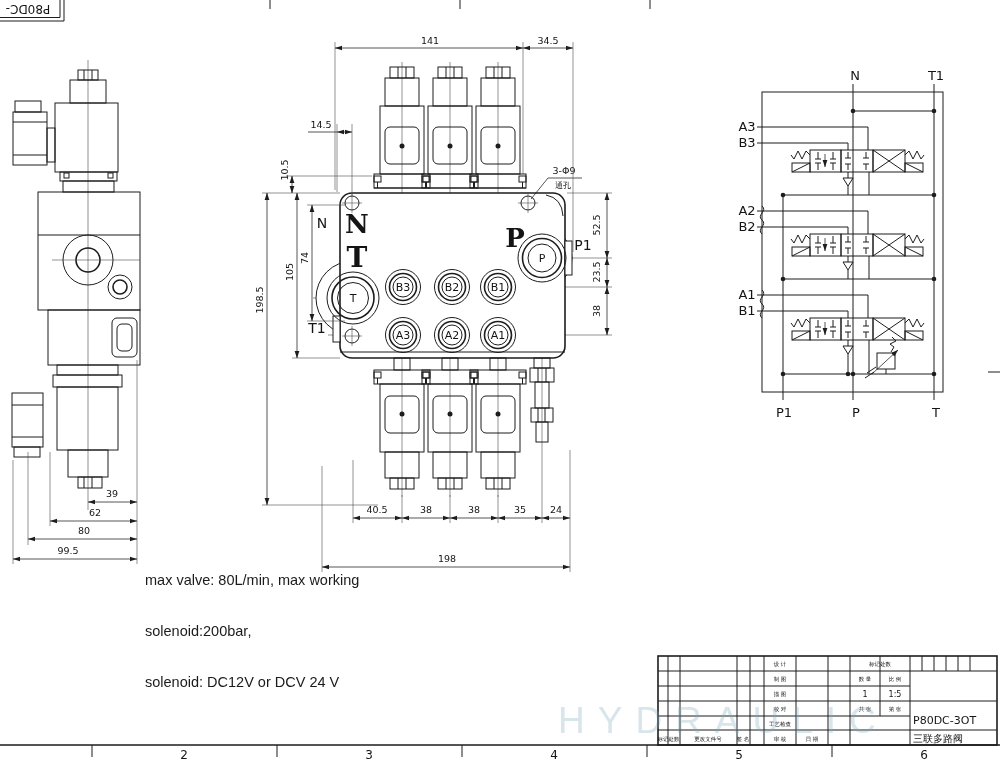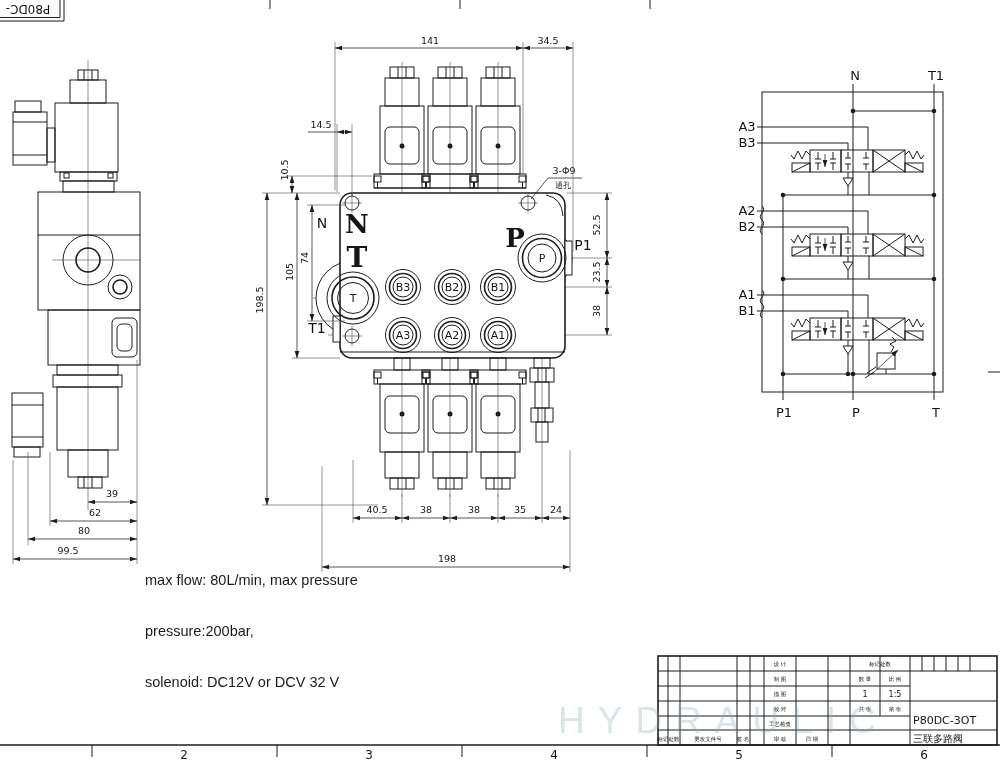--- a/index.html
+++ b/index.html
@@ -472,23 +472,23 @@
     <text class="tiny" x="865" y="711">共 张</text>
     <text class="tiny" x="895" y="711">第 张</text>
     <text class="tb" x="913" y="724">P80DC-3OT</text>
     <text class="tbn" x="913" y="742">三联多路阀</text>
   </g>
 </svg>
 
 <div id="watermark">HYDRAULIC</div>
 
 <div id="notes">
-  <div>max flow: 80L/min, max pressure</div>
-  <div>pressure:200bar,</div>
-  <div>solenoid: DC12V or DCV 32 V</div>
+  <div>max valve: 80L/min, max working</div>
+  <div>solenoid:200bar,</div>
+  <div>solenoid: DC12V or DCV 24 V</div>
   
   
   
   
   
   
   
 </div>
 
 </div>

